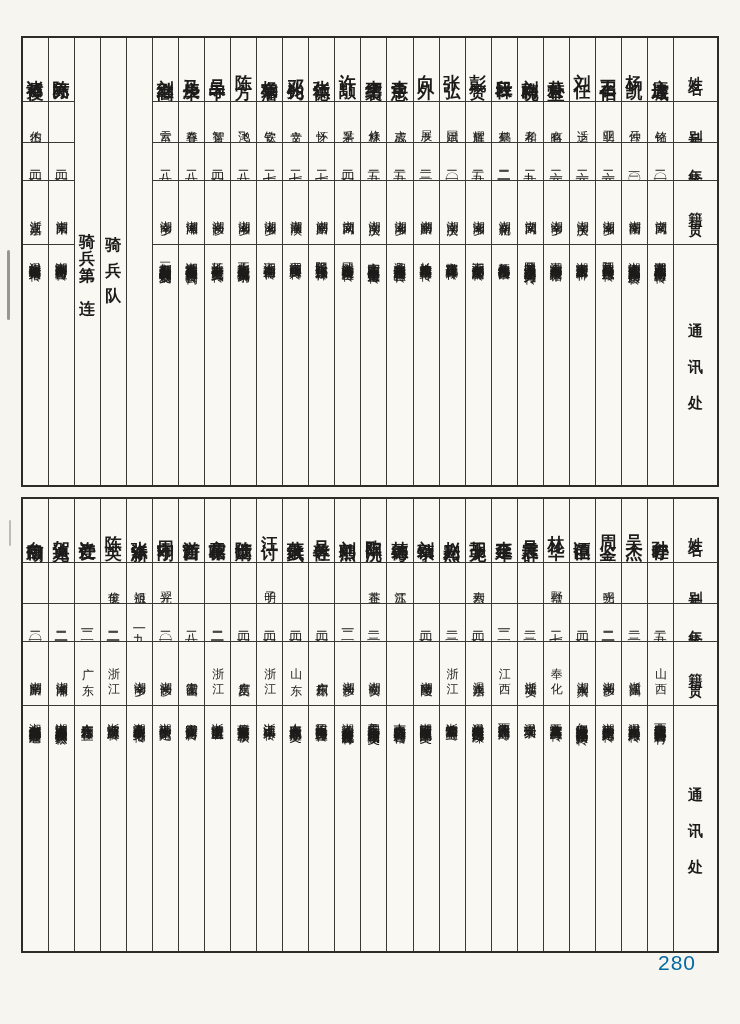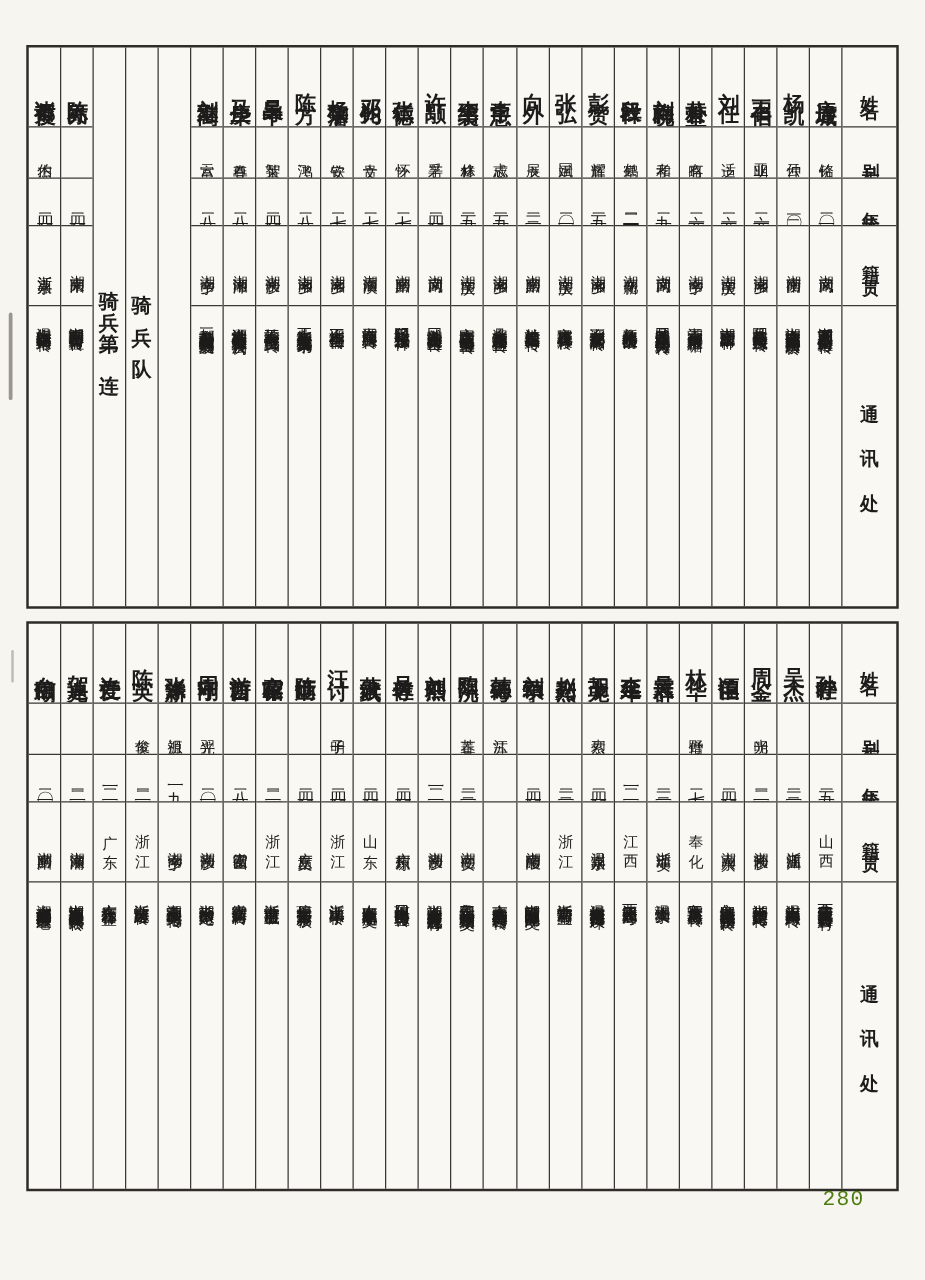--- a/index.html
+++ b/index.html
@@ -54,22 +54,22 @@
   .header-col .cell-addr.cell{align-items:center;padding-top:0;}
   .header-col .cell-addr .v  {font-size:15px;letter-spacing:2.4em;font-weight:700;}
   
   .col.divider .cell-full .v{font-size:16px;font-weight:600;}
   .col.divider.wide  .cell-full .v{letter-spacing:1.6em;}
   .col.divider.medium .cell-full .v{letter-spacing:1.05em;}
   .col.spacer .cell-full{background:transparent;}
   
   .page-number{
     position:absolute;left:658px;top:951px;
-    font-family:Liberation Mono, monospace;
-    font-size:17px;letter-spacing:1px;color:#4d7c0f;
+    font-family:Liberation Sans, sans-serif;
+    font-size:21px;letter-spacing:1px;color:#0369a1;
   }
   
   .scan-mark-1{position:absolute;left:7px;top:250px;width:3px;height:70px;background:#4a4741;opacity:.55;border-radius:2px;}
   .scan-mark-2{position:absolute;left:9px;top:520px;width:2px;height:26px;background:#6a665e;opacity:.4;border-radius:2px;}
 </style>
 </head>
 <body>
 
 <div class="sheet">
 

